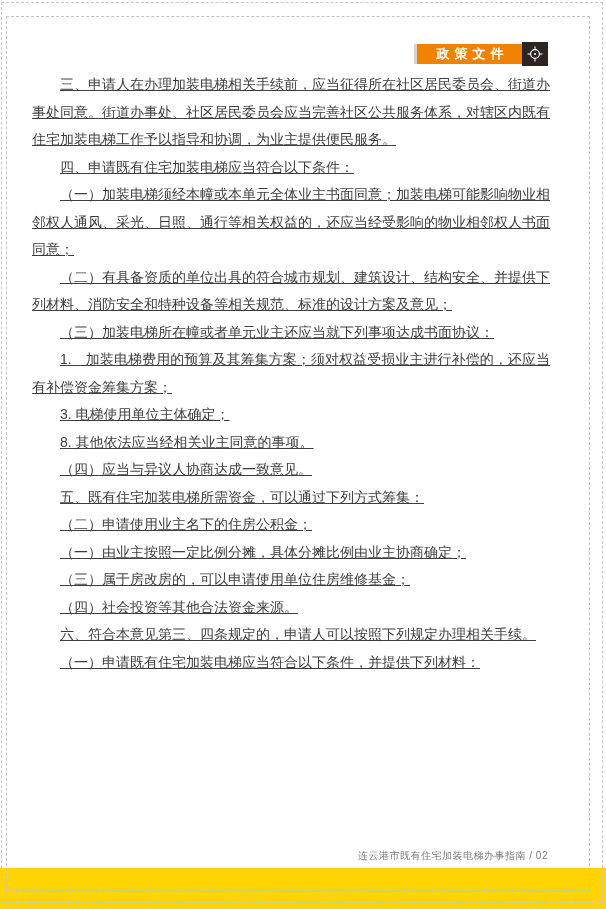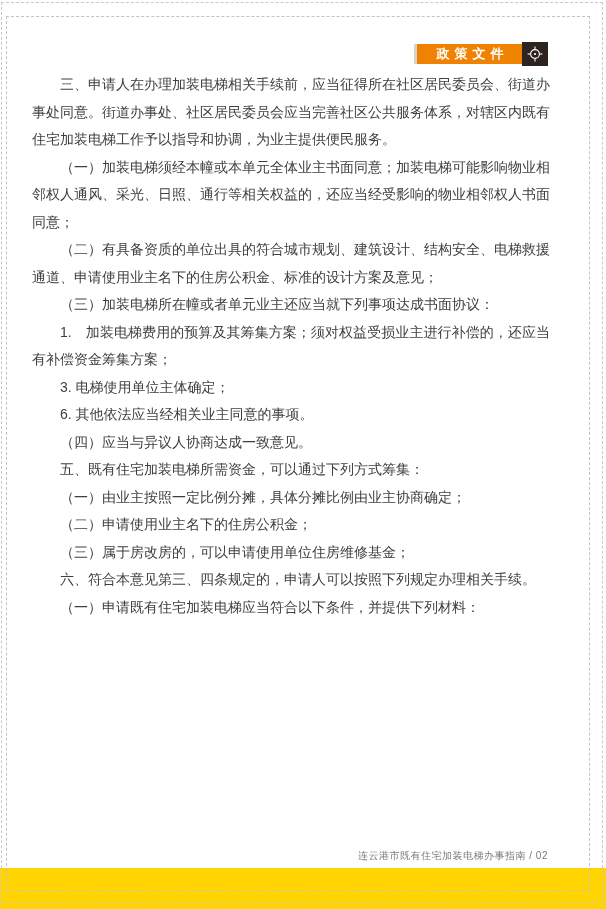--- a/index.html
+++ b/index.html
@@ -51,21 +51,21 @@
   .badge-icon-box svg { display: block; }
 
   
   .body-text {
     position: absolute; left: 32px; top: 71px; width: 518px;
     z-index: 2;
     color: #3e3e3e;
     font-size: 14px; line-height: 27.5px;
     text-align: justify; text-justify: inter-ideograph;
   }
-  .body-text p { margin: 0; text-indent: 2em; }
+  .body-text p { margin: 0; text-indent: 2em; text-decoration: underline; }
 
   
   .footer-caption {
     position: absolute; top: 850px; right: 58px;
     font-size: 10px; line-height: 11px; color: #7d7b7b;
     letter-spacing: 0.5px; z-index: 3;
   }
 </style>
 </head>
 <body>
@@ -87,30 +87,32 @@
         <line x1="8" y1="0.6" x2="8" y2="3.4" stroke="#ffffff" stroke-width="1.1"></line>
         <line x1="8" y1="12.6" x2="8" y2="15.4" stroke="#ffffff" stroke-width="1.1"></line>
         <line x1="0.6" y1="8" x2="3.4" y2="8" stroke="#ffffff" stroke-width="1.1"></line>
         <line x1="12.6" y1="8" x2="15.4" y2="8" stroke="#ffffff" stroke-width="1.1"></line>
       </svg>
     </span>
   </div>
 
   <main class="body-text">
     <p>三、申请人在办理加装电梯相关手续前，应当征得所在社区居民委员会、街道办事处同意。街道办事处、社区居民委员会应当完善社区公共服务体系，对辖区内既有住宅加装电梯工作予以指导和协调，为业主提供便民服务。</p>
+    <p>四、申请既有住宅加装电梯应当符合以下条件：</p>
     <p>（一）加装电梯须经本幢或本单元全体业主书面同意；加装电梯可能影响物业相邻权人通风、采光、日照、通行等相关权益的，还应当经受影响的物业相邻权人书面同意；</p>
-    <p>（二）有具备资质的单位出具的符合城市规划、建筑设计、结构安全、电梯救援通道、申请使用业主名下的住房公积金、标准的设计方案及意见；</p>
+    <p>（二）有具备资质的单位出具的符合城市规划、建筑设计、结构安全、并提供下列材料、消防安全和特种设备等相关规范、标准的设计方案及意见；</p>
     <p>（三）加装电梯所在幢或者单元业主还应当就下列事项达成书面协议：</p>
     <p>1.　加装电梯费用的预算及其筹集方案；须对权益受损业主进行补偿的，还应当有补偿资金筹集方案；</p>
     <p>3. 电梯使用单位主体确定；</p>
-    <p>6. 其他依法应当经相关业主同意的事项。</p>
+    <p>8. 其他依法应当经相关业主同意的事项。</p>
     <p>（四）应当与异议人协商达成一致意见。</p>
     <p>五、既有住宅加装电梯所需资金，可以通过下列方式筹集：</p>
+    <p>（二）申请使用业主名下的住房公积金；</p>
     <p>（一）由业主按照一定比例分摊，具体分摊比例由业主协商确定；</p>
-    <p>（二）申请使用业主名下的住房公积金；</p>
     <p>（三）属于房改房的，可以申请使用单位住房维修基金；</p>
+    <p>（四）社会投资等其他合法资金来源。</p>
     <p>六、符合本意见第三、四条规定的，申请人可以按照下列规定办理相关手续。</p>
     <p>（一）申请既有住宅加装电梯应当符合以下条件，并提供下列材料：</p>
   </main>
 
   <div class="footer-caption">连云港市既有住宅加装电梯办事指南 / 02</div>
 
 </div>
 
 </body></html>

